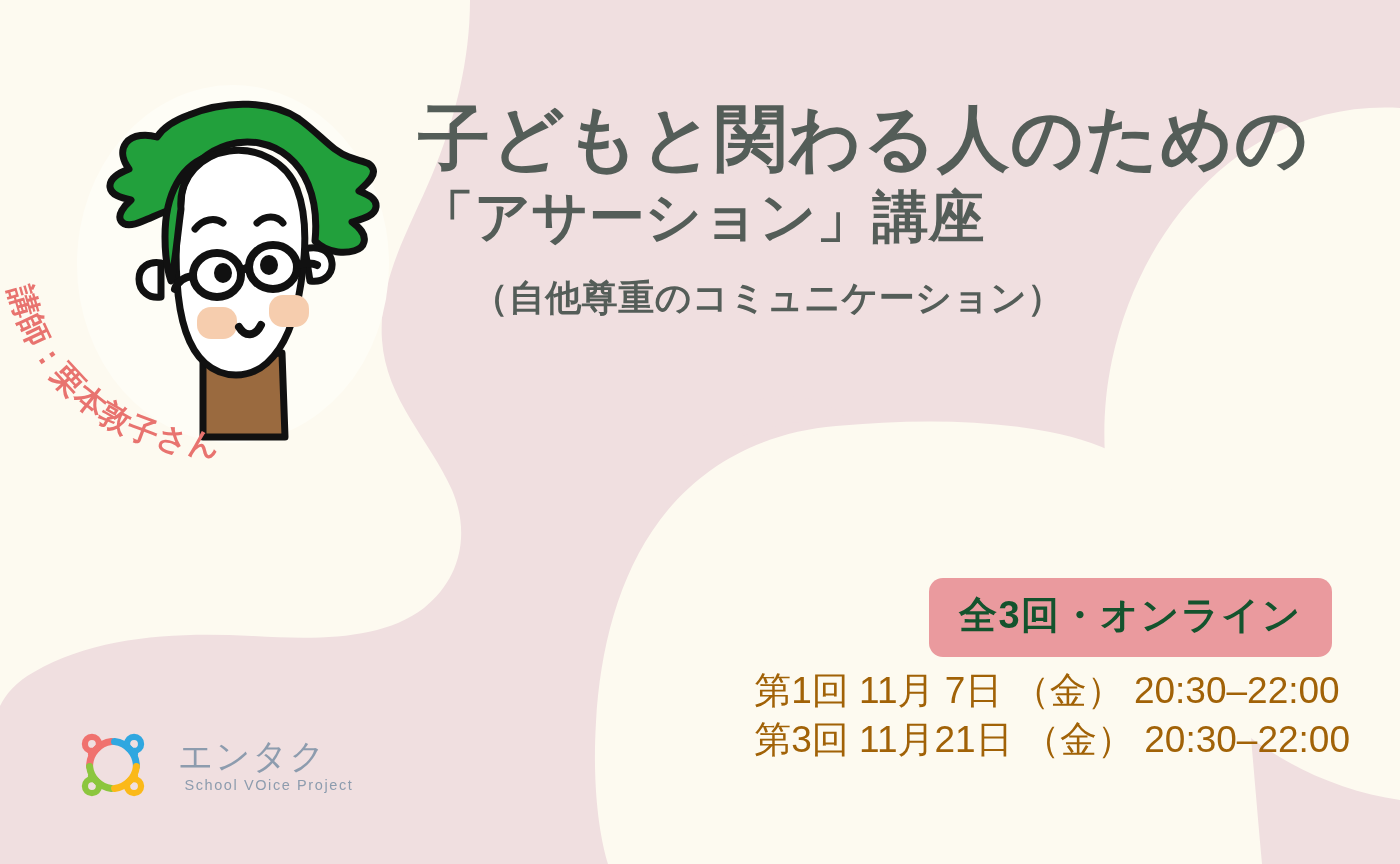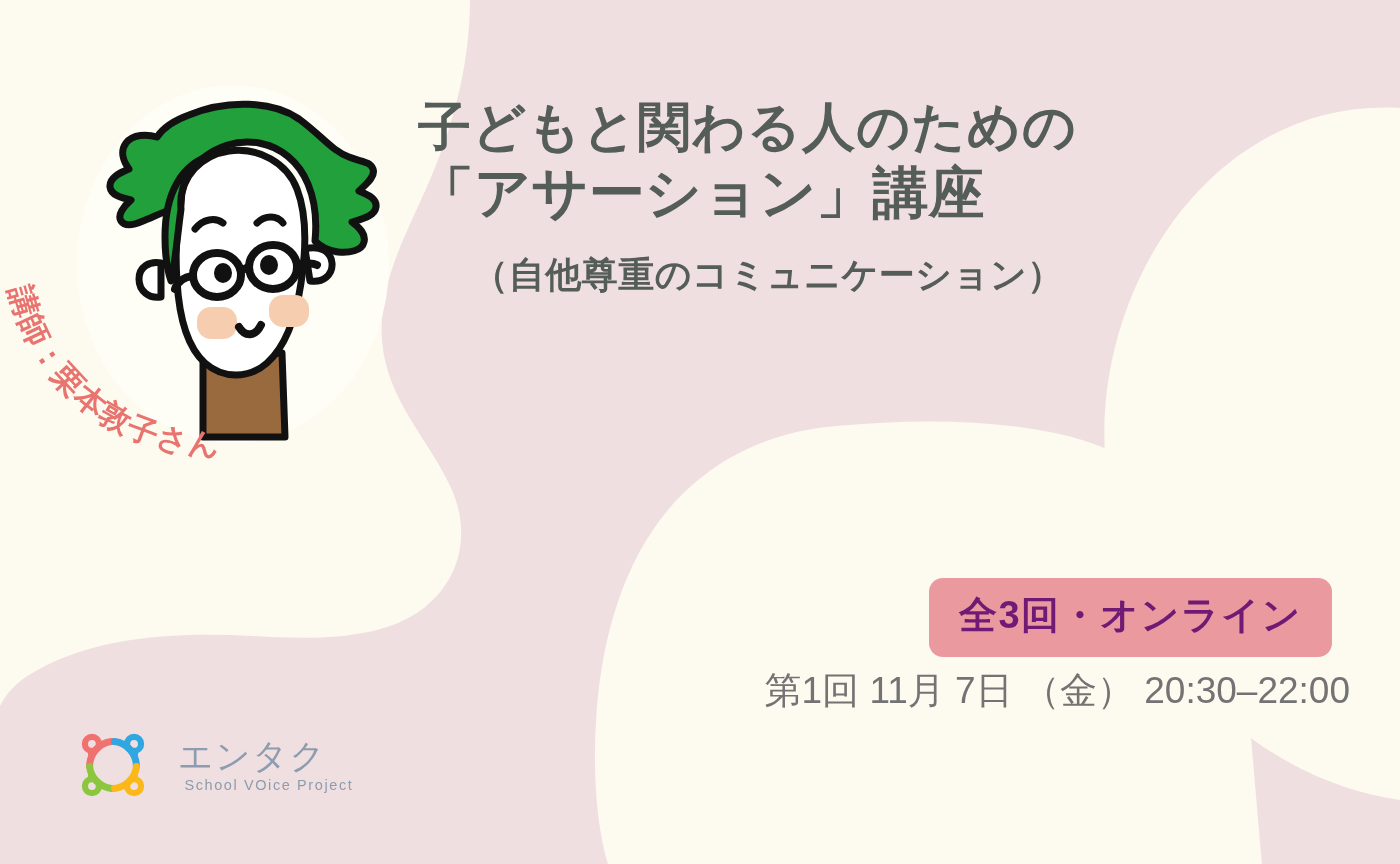--- a/index.html
+++ b/index.html
@@ -62,21 +62,21 @@
     letter-spacing:1px;
   }
   
   #headline-block {
     position:absolute;
     left:418px;
     top:94px;
     width:950px;
   }
   .headline-line {
-    font-size:53px;
+    font-size:72px;
     font-weight:700;
     line-height:1.23;
     color:#545d58;
     letter-spacing:1px;
     white-space:nowrap;
   }
   #headline-line-2 { font-size:56px; letter-spacing:0px; }
   #headline-sub {
     margin-top:23px;
     text-align:center;
@@ -86,39 +86,39 @@
     letter-spacing:0.5px;
     white-space:nowrap;
     padding-right:250px;
   }
   
   #badge {
     position:absolute;
     right:68px;
     top:578px;
     background:#ea9a9e;
-    color:#701a75;
+    color:#14532d;
     font-size:38px;
     font-weight:700;
     letter-spacing:1.5px;
     padding:12px 30px 16px 30px;
     border-radius:14px;
     white-space:nowrap;
   }
   
   #schedule {
     position:absolute;
     right:50px;
     top:666px;
     text-align:left;
   }
   .schedule-row {
     font-size:37px;
     line-height:1.33;
-    color:#737373;
+    color:#a16207;
     white-space:nowrap;
     letter-spacing:0px;
   }
   .schedule-row .sr-no   { }
   .schedule-row .sr-date { }
   .schedule-row .sr-dow  { }
   .schedule-row .sr-time { }
   
   #logo {
     position:absolute;
@@ -269,20 +269,26 @@
 
   <div id="badge">全3回・オンライン</div>
 
   <div id="schedule">
     <div class="schedule-row">
       <span class="sr-no">第1回</span>
       <span class="sr-date">11月 7日</span>
       <span class="sr-dow">（金）</span>
       <span class="sr-time">20:30–22:00</span>
     </div>
+    <div class="schedule-row">
+      <span class="sr-no">第3回</span>
+      <span class="sr-date">11月21日</span>
+      <span class="sr-dow">（金）</span>
+      <span class="sr-time">20:30–22:00</span>
+    </div>
   </div>
 
   <div id="logo">
     <svg id="logo-mark" viewBox="0 0 100 100">
 
       <g>
         <path d="M20,52 A32,32 0 0 1 48,20" fill="none" stroke="#f0726f" stroke-width="9" stroke-linecap="round"></path>
         <circle cx="23" cy="23" r="9" fill="none" stroke="#f0726f" stroke-width="8"></circle>
         <path d="M29,29 L22,36" fill="none" stroke="#f0726f" stroke-width="8" stroke-linecap="round"></path>
       </g>

